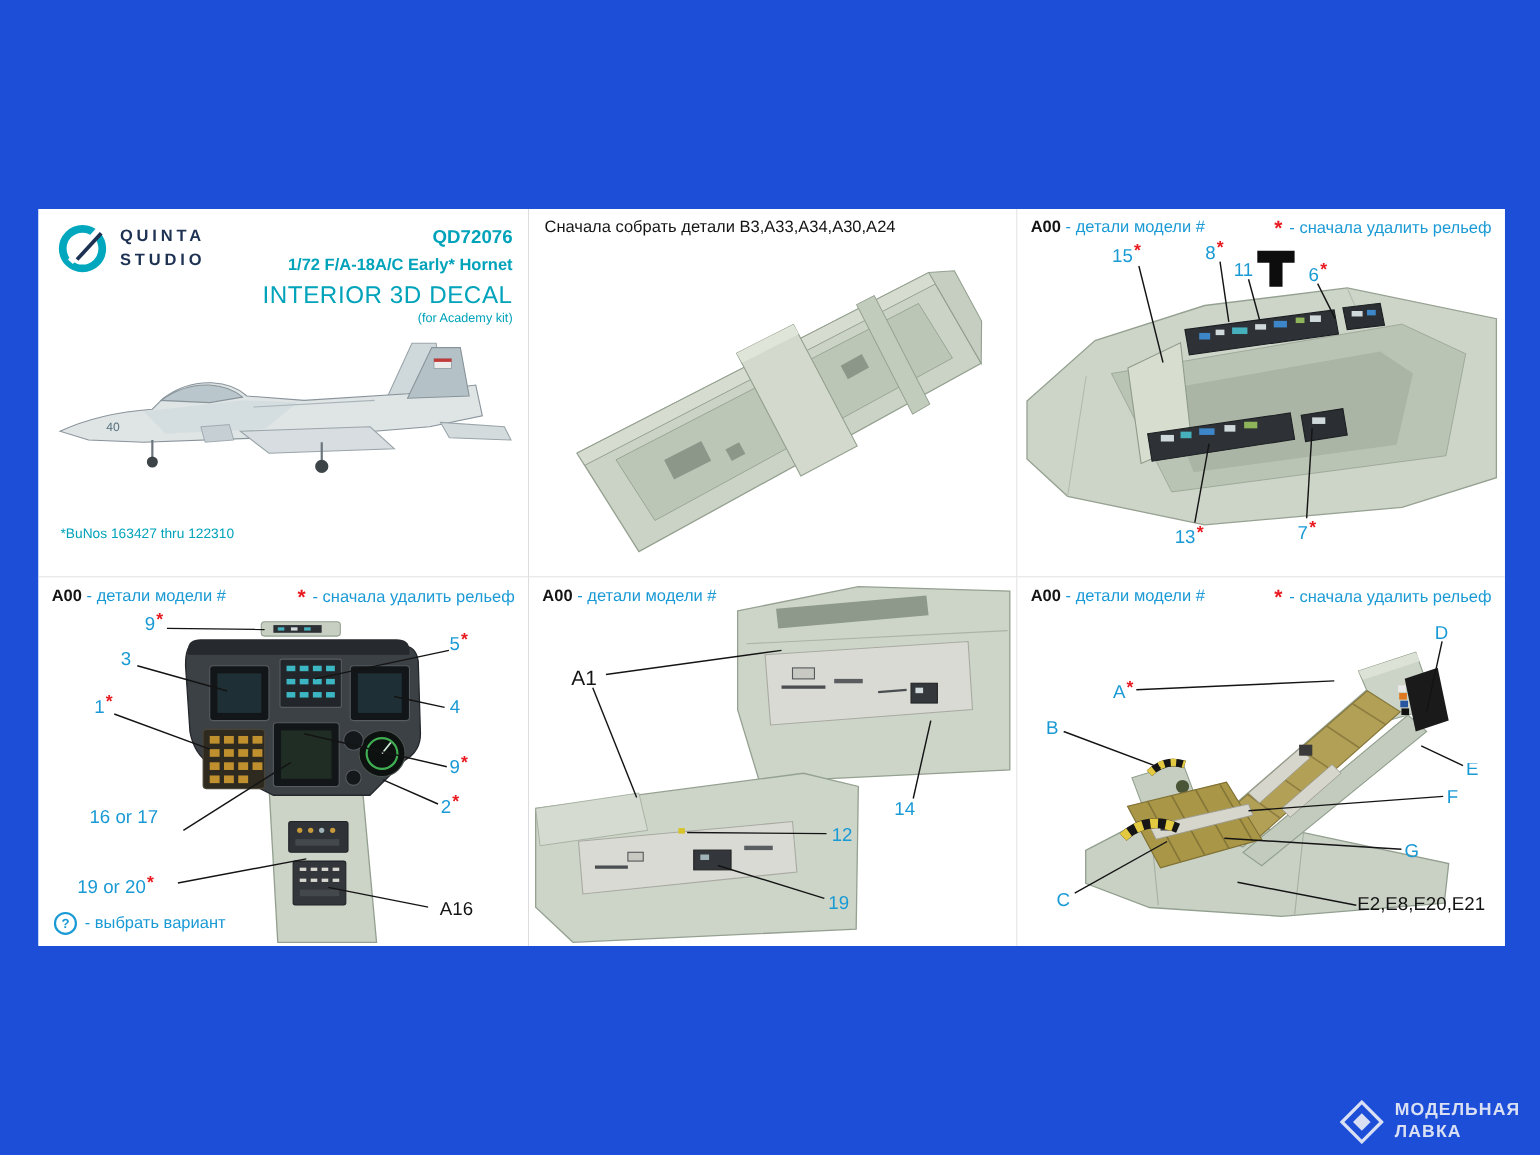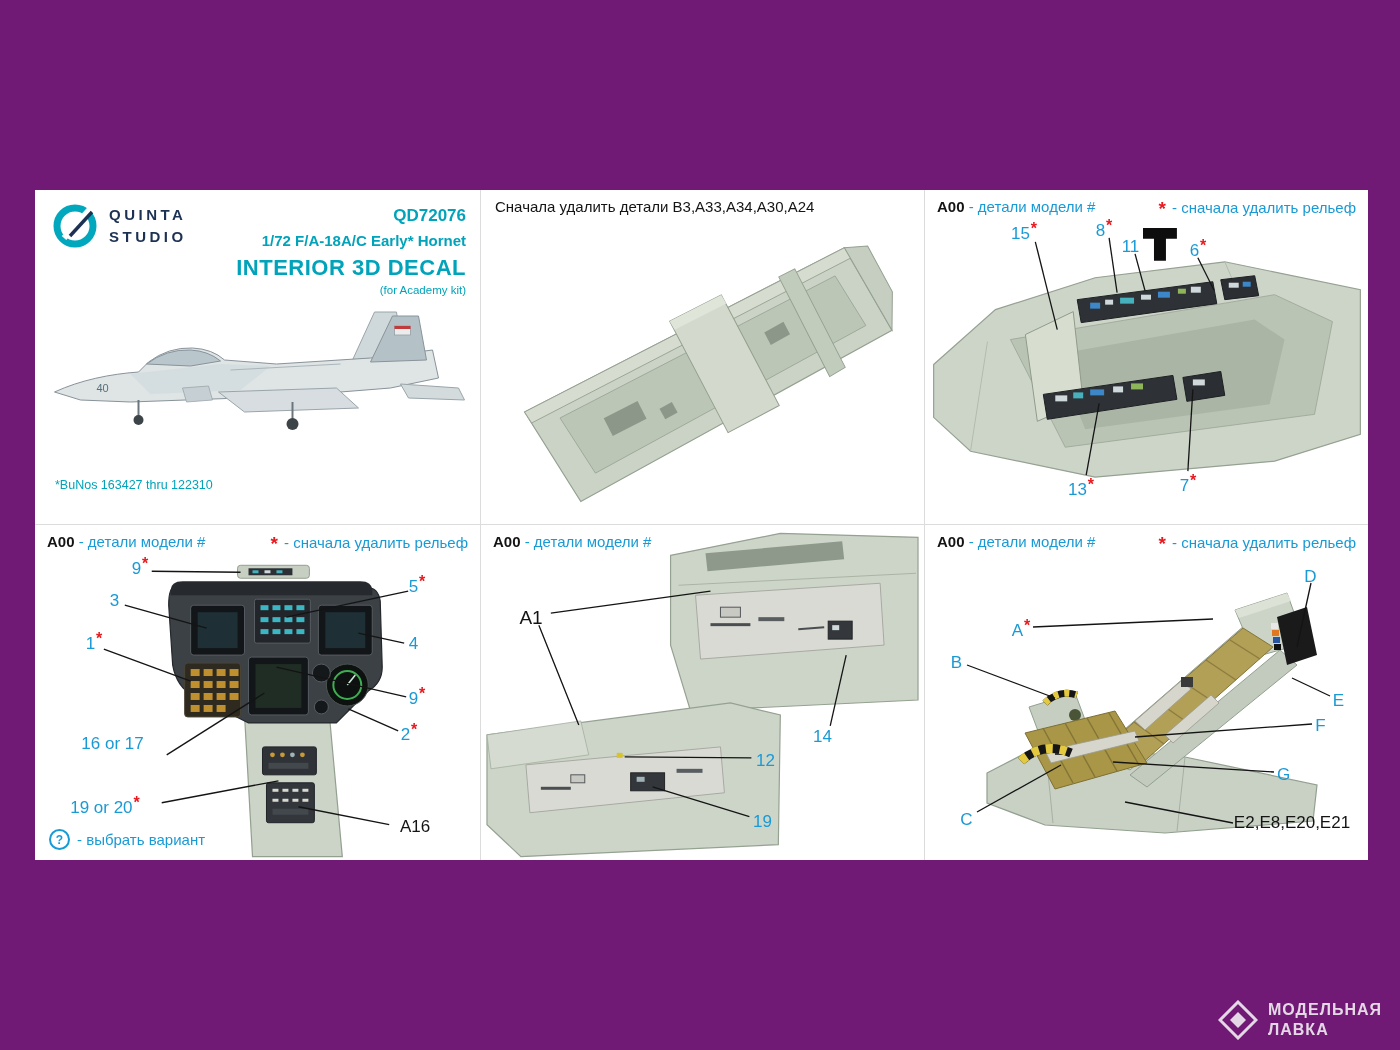--- a/index.html
+++ b/index.html
@@ -1,17 +1,17 @@
 <!DOCTYPE html>
 <html style="--accent: #00a3ba; --callout: #1a9ad5; --red: #e8191f; --leader: #141414; --render_base: #ccd4c8;"><head>
 <meta charset="utf-8">
 <style>
   html,body{margin:0;padding:0;}
   body{font-family:"Liberation Sans",sans-serif;}
-  .page{position:relative;width:1400px;height:1050px;background:#701a75;overflow:hidden;}
+  .page{position:relative;width:1400px;height:1050px;background:#1d4ed8;overflow:hidden;}
   .sheet{position:absolute;left:35px;top:190px;width:1333px;height:670px;background:#fff;
          display:grid;grid-template-columns:446px 444px 443px;grid-template-rows:335px 335px;}
   .panel{position:relative;box-sizing:border-box;border-right:1px solid #dcdcdc;border-bottom:1px solid #dcdcdc;overflow:hidden;background:#fff;}
   .panel:nth-child(3n){border-right:none;}
   .panel:nth-child(n+4){border-bottom:none;}
   svg.render{position:absolute;inset:0;width:100%;height:100%;display:block;}
 
   
   .co{position:absolute;transform:translate(-50%,-50%);font-size:17px;line-height:1;
       color:var(--callout,#1a9ad5);white-space:nowrap;z-index:5;}
@@ -31,21 +31,21 @@
       color:var(--callout,#1a9ad5);font-size:15px;z-index:6;}
   .qmark{width:17px;height:17px;border:2px solid var(--callout,#1a9ad5);border-radius:50%;
       display:inline-flex;align-items:center;justify-content:center;font-size:12px;font-weight:700;}
 
   
   .logo-row{position:absolute;left:16px;top:12px;display:flex;align-items:center;gap:10px;}
   .logo-words{color:#1d3152;font-weight:700;font-size:15px;letter-spacing:3.5px;line-height:1.5;}
   .brand-block{position:absolute;right:14px;top:16px;text-align:right;color:var(--accent,#00a3ba);}
   .brand-code{font-size:17px;font-weight:700;}
   .brand-title{font-size:15px;font-weight:700;margin-top:6px;}
-  .brand-sub{font-size:22px;font-weight:700;margin-top:6px;letter-spacing:.5px;}
+  .brand-sub{font-size:22px;font-weight:400;margin-top:6px;letter-spacing:.5px;}
   .brand-kit{font-size:11.5px;margin-top:3px;}
   .bunos{position:absolute;left:20px;top:288px;font-size:12.5px;color:var(--accent,#00a3ba);}
 
   
   .watermark{position:absolute;right:18px;bottom:10px;display:flex;align-items:center;gap:10px;
       color:#fafafa;opacity:.85;z-index:9;}
   .wm-text{font-size:16px;font-weight:700;letter-spacing:1px;line-height:1.25;text-transform:uppercase;}
 </style>
 </head>
 <body>
@@ -88,21 +88,21 @@
         <circle cx="98" cy="120" r="5" fill="#3c4448"></circle>
         <line x1="252" y1="102" x2="252" y2="120" stroke="#6a767c" stroke-width="2"></line>
         <circle cx="252" cy="124" r="6" fill="#3c4448"></circle>
         <text x="56" y="92" font-size="11" fill="#57707c" font-family="Liberation Sans, sans-serif">40</text>
       </svg>
 
       <div class="bunos">*BuNos 163427 thru 122310</div>
     </section>
 
     <section class="panel">
-      <div class="note">Сначала удалить детали B3,A33,A34,A30,A24</div>
+      <div class="note">Сначала собрать детали B3,A33,A34,A30,A24</div>
       <svg class="render" viewBox="0 0 444 335">
         <g transform="translate(10,26) rotate(-24 212 150)">
           <polygon points="30,120 390,100 400,195 45,225" fill="#cbd3c6" stroke="#94a090" stroke-width="1.2"></polygon>
           <polygon points="30,120 390,100 392,112 32,133" fill="#d6dccf" stroke="#94a090" stroke-width="0.8"></polygon>
           <polygon points="60,140 370,122 378,180 70,205" fill="#bcc6b7" stroke="#9aa596" stroke-width="0.8"></polygon>
           <polygon points="390,100 412,108 416,160 400,195" fill="#c5cec0" stroke="#94a090" stroke-width="1"></polygon>
           <polygon points="318,100 336,99 342,210 324,212" fill="#c2ccbd" stroke="#94a090" stroke-width="0.9"></polygon>
           <polygon points="200,96 258,93 266,218 208,222" fill="#d3dacd" stroke="#94a090" stroke-width="1"></polygon>
           <polygon points="200,96 258,93 259,103 201,106" fill="#e0e5da"></polygon>
           <polygon points="100,158 138,156 139,176 101,178" fill="#8c978a"></polygon>

